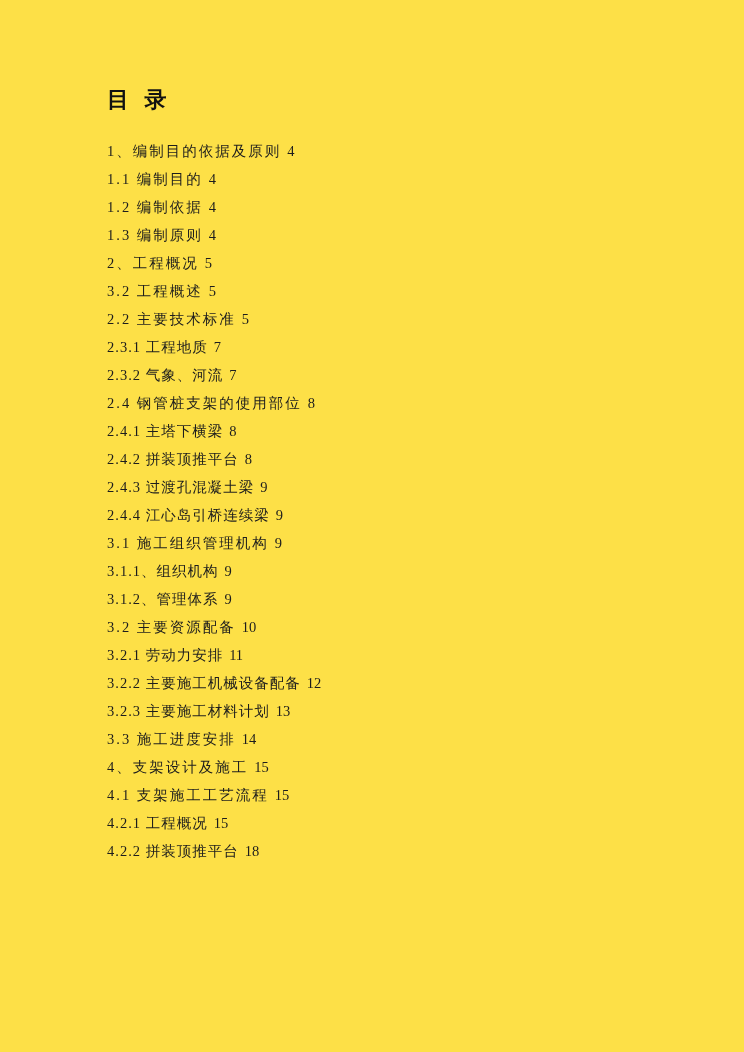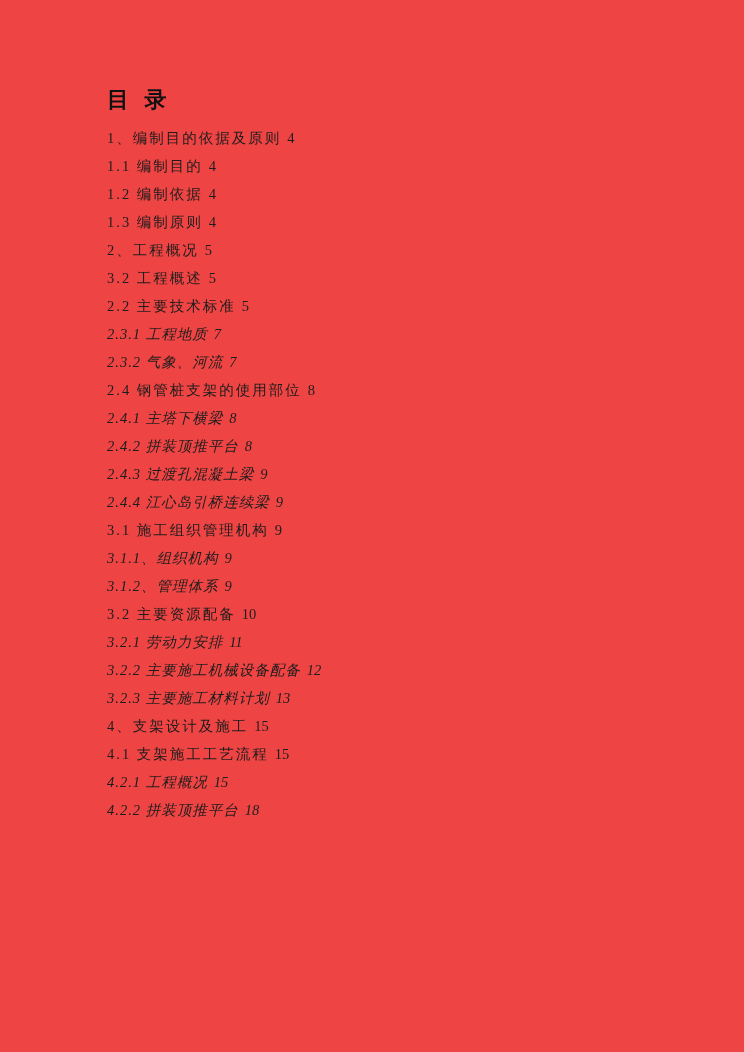--- a/index.html
+++ b/index.html
@@ -7,44 +7,43 @@
     width: 744px;
     height: 1052px;
     background: #ffffff;
     font-family: "Liberation Serif", "DejaVu Serif", serif;
     color: #1d1d1d;
     overflow: hidden;
   }
   .page {
     width: 744px;
     height: 1052px;
-    background: #ef4444;
+    background: #fde047;
     padding: 86px 60px 0 107px;
   }
   .doc-title {
     font-size: 22px;
     font-weight: 700;
     letter-spacing: 5px;
     line-height: 27px;
     color: #111111;
     white-space: nowrap;
   }
   .toc {
-    margin-top: 11px;
+    margin-top: 24px;
   }
   .toc-entry {
     height: 28px;
     line-height: 28px;
     font-size: 14.5px;
     letter-spacing: 2px;
     white-space: nowrap;
     color: #1d1d1d;
   }
   .toc-entry.italic {
-    font-style: italic;
     letter-spacing: 1px;
   }
   .toc-page {
     margin-left: 6px;
     letter-spacing: 0;
   }
 </style>
 </head>
 <body>
 
@@ -131,20 +130,23 @@
   </div>
 
   <div class="toc-entry italic">
     <span class="toc-label">3.2.2 主要施工机械设备配备</span><span class="toc-page">12</span>
   </div>
 
   <div class="toc-entry italic">
     <span class="toc-label">3.2.3 主要施工材料计划</span><span class="toc-page">13</span>
   </div>
 
+  <div class="toc-entry">
+    <span class="toc-label">3.3 施工进度安排</span><span class="toc-page">14</span>
+  </div>
 
   <div class="toc-entry">
     <span class="toc-label">4、支架设计及施工</span><span class="toc-page">15</span>
   </div>
 
   <div class="toc-entry">
     <span class="toc-label">4.1 支架施工工艺流程</span><span class="toc-page">15</span>
   </div>
 
 

